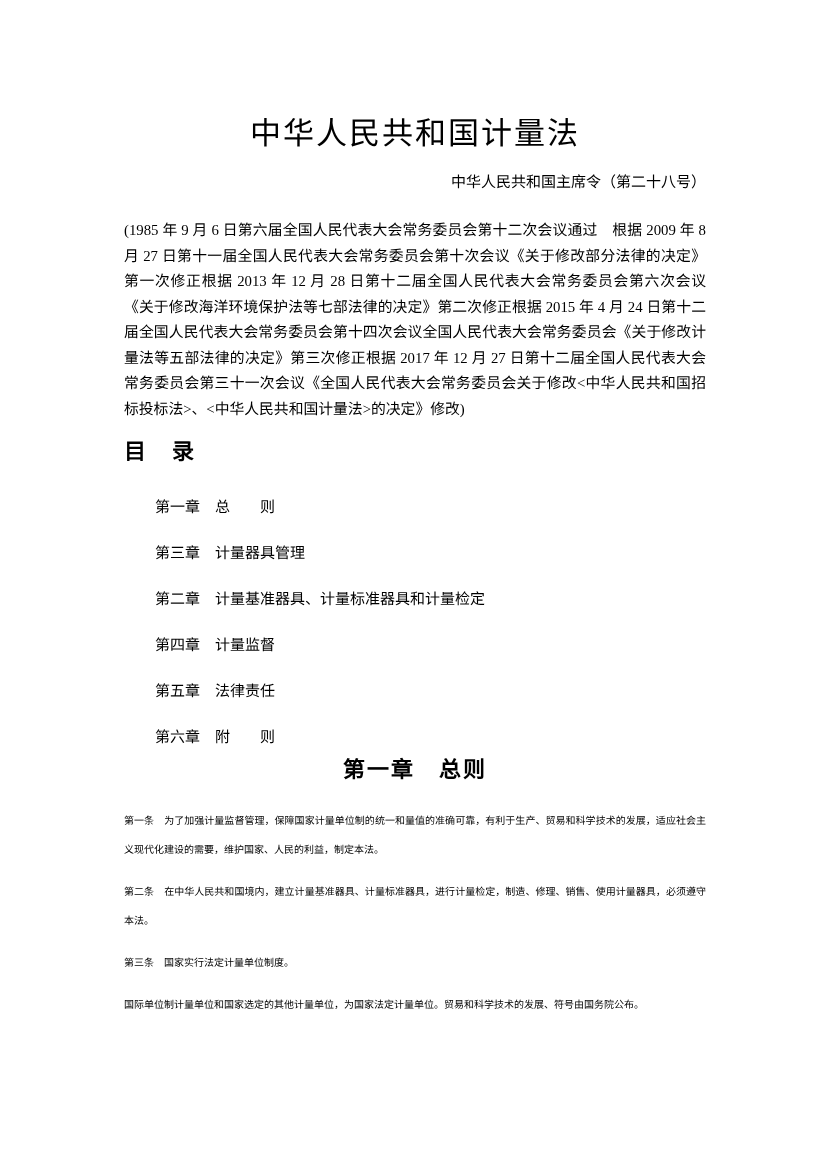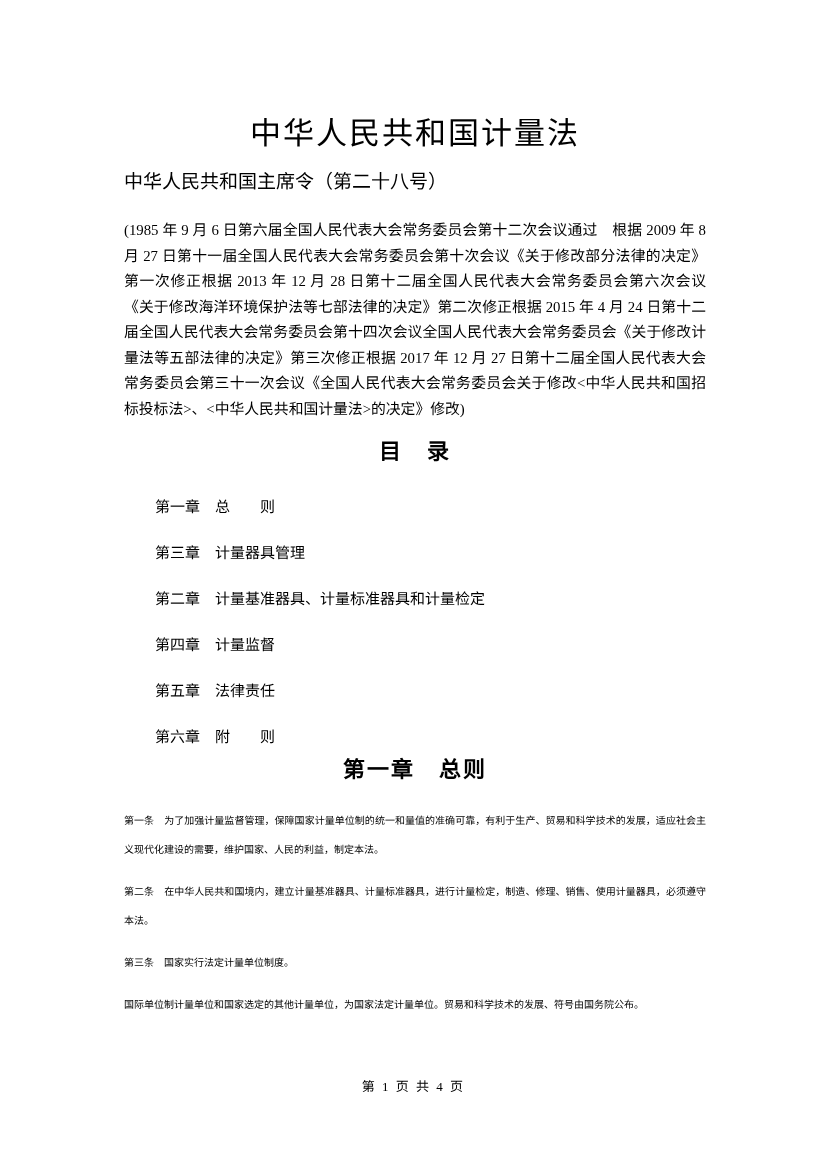--- a/index.html
+++ b/index.html
@@ -24,34 +24,33 @@
     margin: 110px 0 0 0;
     text-align: center;
     font-family: cursive;
     font-weight: 400;
     font-size: 31px;
     line-height: 48px;
     letter-spacing: 2px;
   }
   .subtitle {
     margin: 14px 0 0 0;
-    text-align: left;
-    font-size: 19px;
+    text-align: right;
+    font-size: 15px;
     line-height: 20px;
   }
   .preamble {
     margin: 26px 0 0 0;
     font-size: 14.8px;
     line-height: 25.5px;
     text-align: justify;
     text-justify: inter-ideograph;
   }
   .toc-heading {
     margin: 15px 0 0 0;
-    text-align: center;
     font-family: "Liberation Sans", sans-serif;
     font-weight: 700;
     font-size: 22px;
     line-height: 30px;
     letter-spacing: 2px;
   }
   .toc {
     margin-top: 26px;
     padding-left: 31px;
   }
@@ -123,14 +122,13 @@
 
     <div class="body-text">
       <p class="para">第一条　为了加强计量监督管理，保障国家计量单位制的统一和量值的准确可靠，有利于生产、贸易和科学技术的发展，适应社会主义现代化建设的需要，维护国家、人民的利益，制定本法。</p>
       <p class="para">第二条　在中华人民共和国境内，建立计量基准器具、计量标准器具，进行计量检定，制造、修理、销售、使用计量器具，必须遵守本法。</p>
       <p class="para">第三条　国家实行法定计量单位制度。</p>
       <p class="para">国际单位制计量单位和国家选定的其他计量单位，为国家法定计量单位。贸易和科学技术的发展、符号由国务院公布。</p>
     </div>
 
   </div>
 
-  <div class="footer">第 1 页 共 4 页</div>
 </div>
 
 </body></html>

